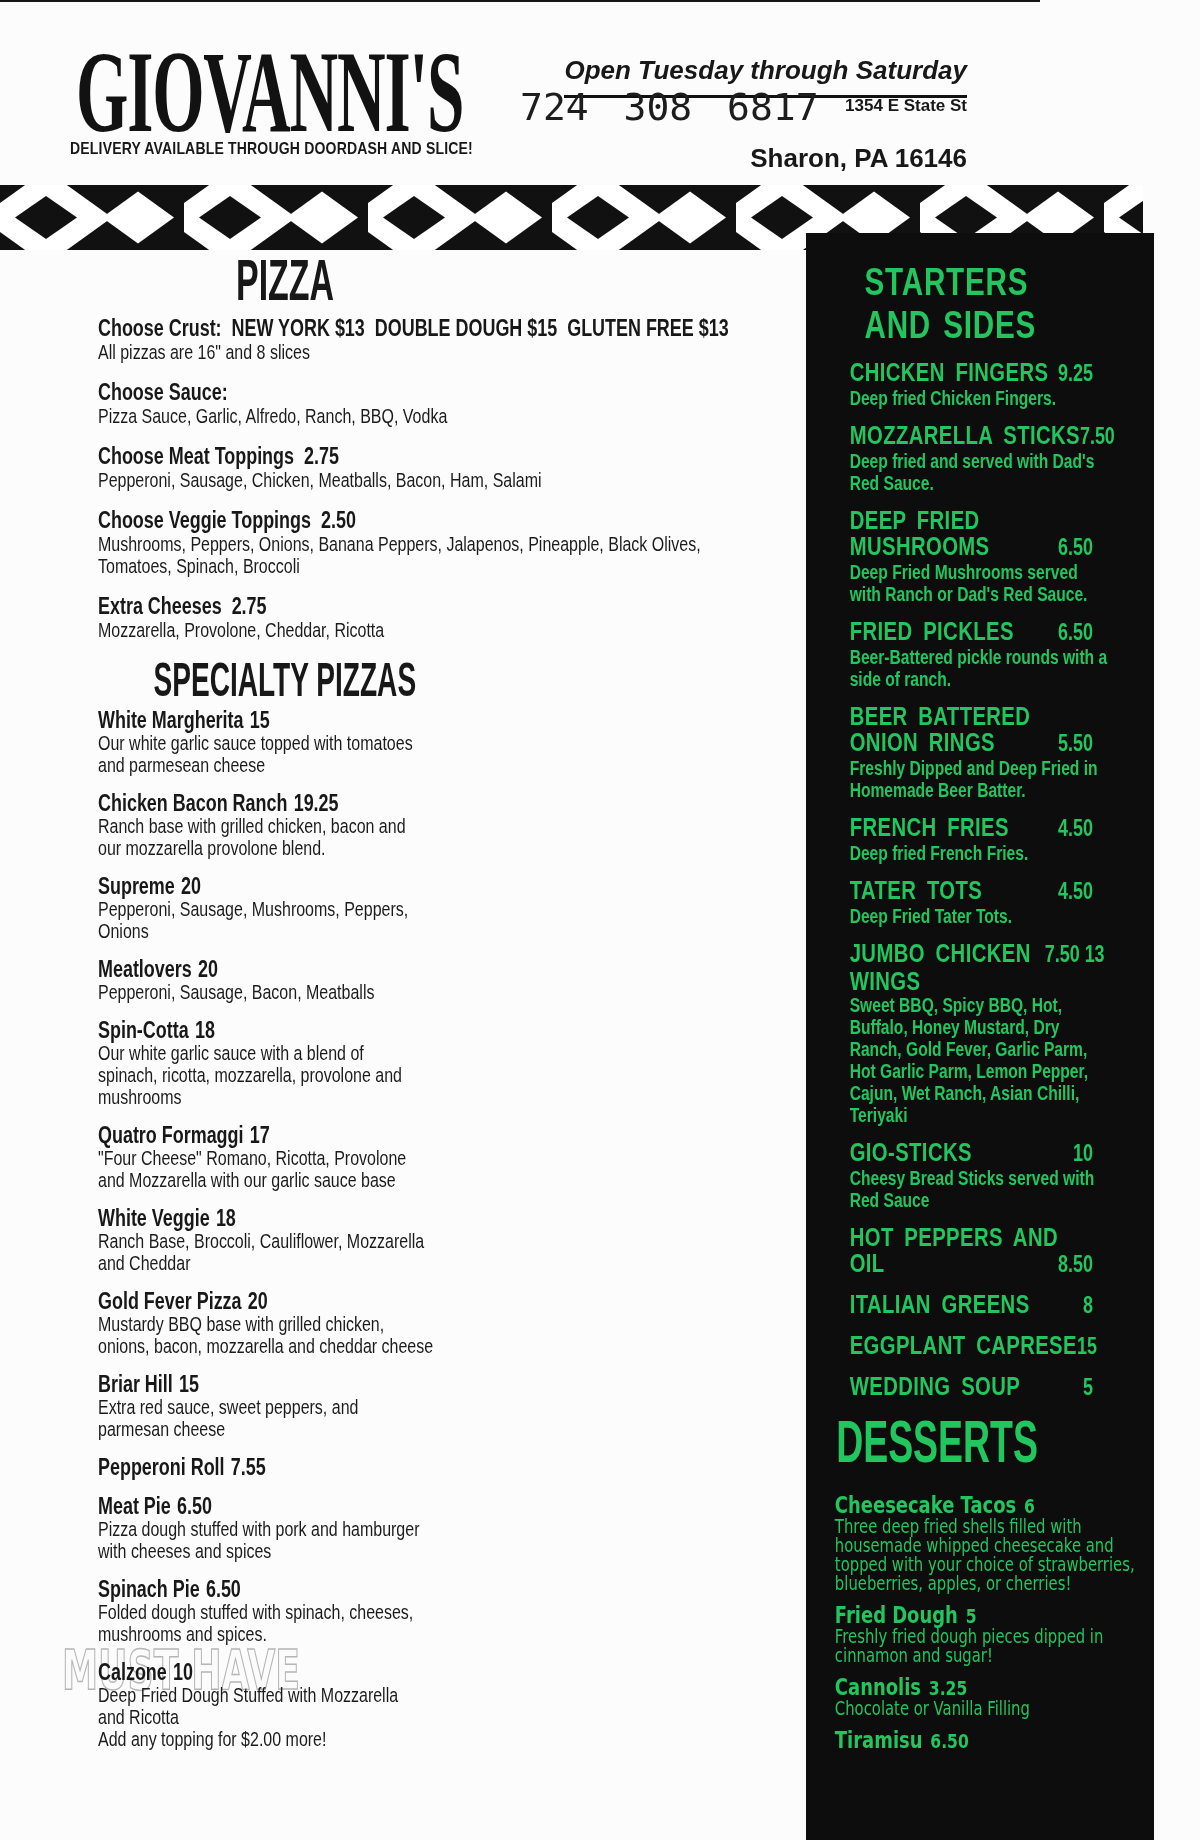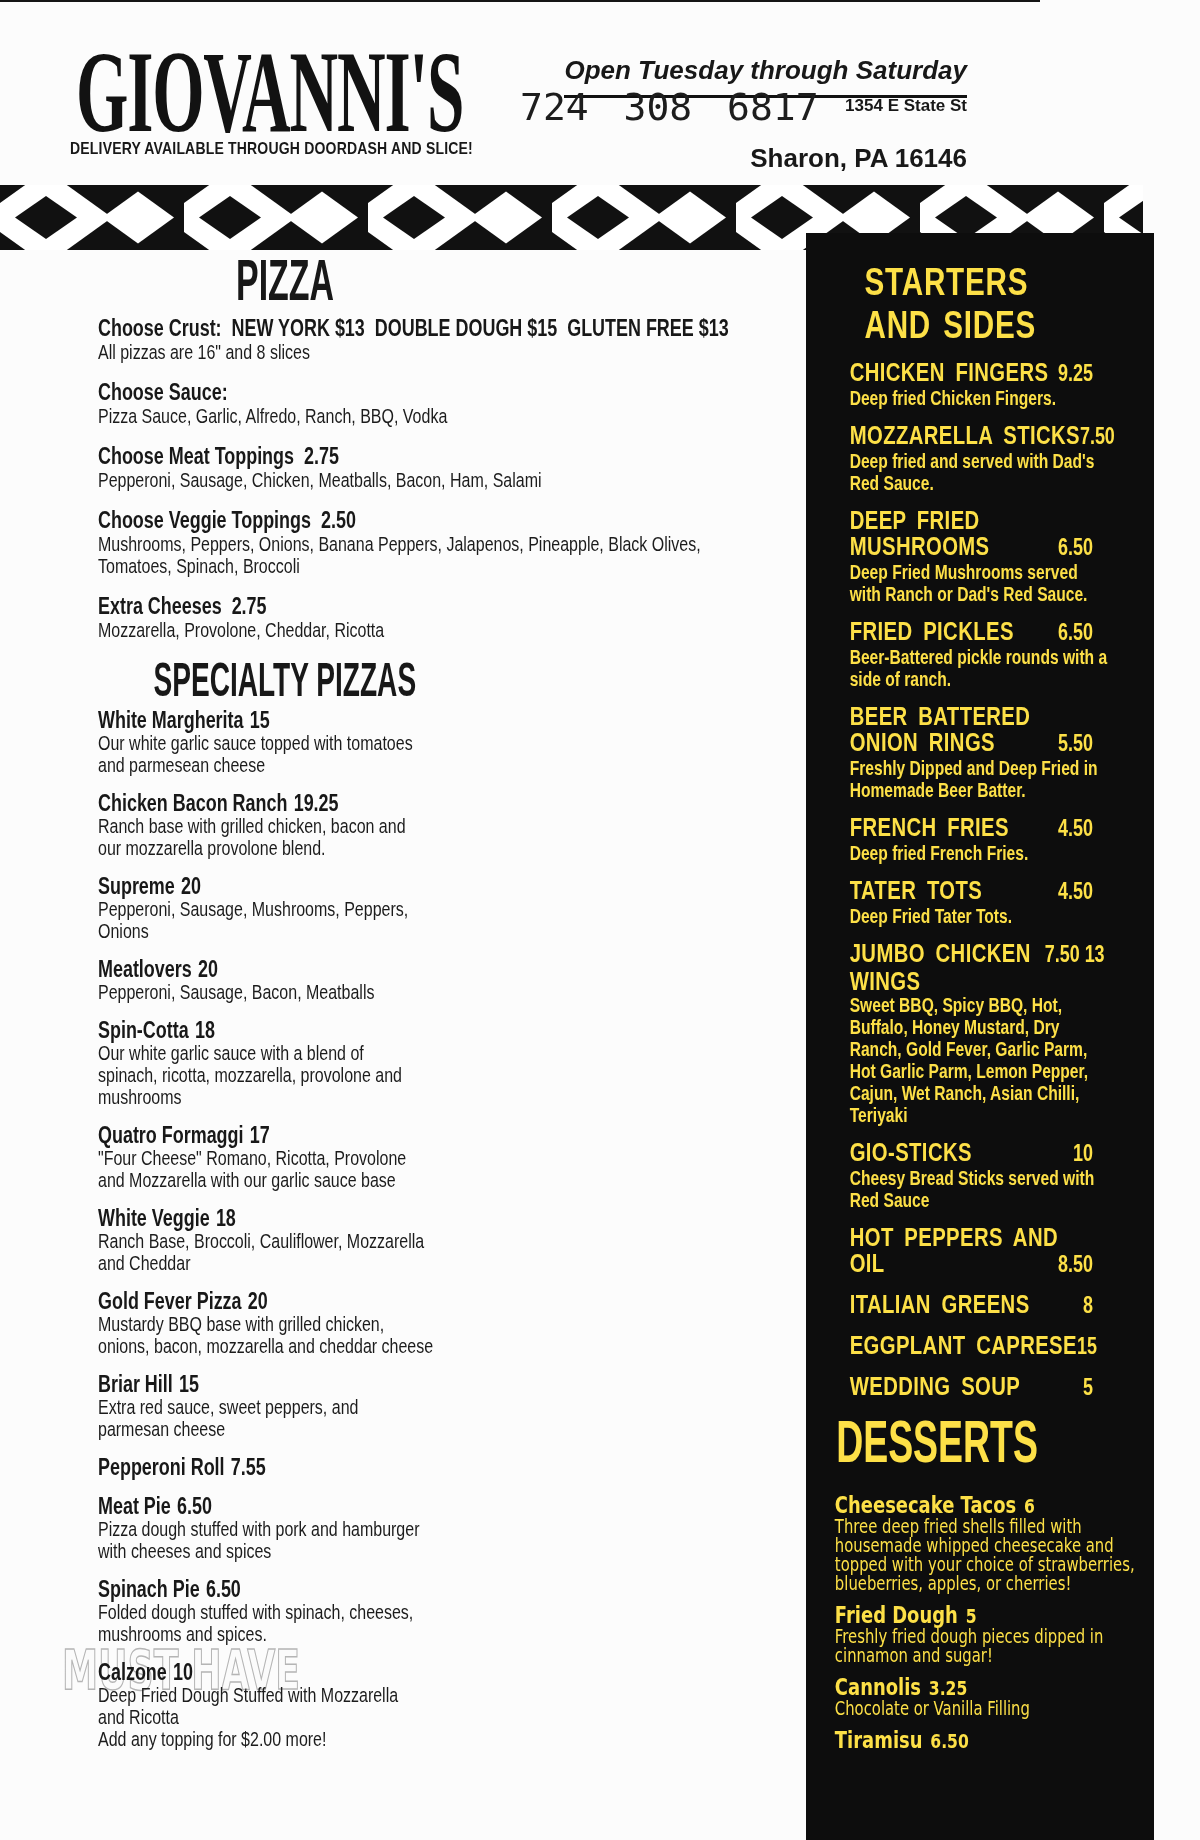--- a/index.html
+++ b/index.html
@@ -19,21 +19,21 @@
   .phone{position:absolute;left:0px;top:29px;font-family:"DejaVu Sans Mono",monospace;
          font-size:38px;line-height:46px;word-spacing:12px;white-space:nowrap;color:#1d1d1d;}
   .addr1{position:absolute;right:0;top:37px;font-weight:700;font-size:17px;line-height:28px;white-space:nowrap;}
   .addr2{position:absolute;right:0;top:65px;font-weight:700;font-size:26px;line-height:28px;white-space:nowrap;margin-top:24px;}
 
   
   .banner{position:absolute;left:0;top:185px;width:1143px;height:65px;}
 
   
   .panel{position:absolute;left:806px;top:233px;width:348px;height:1607px;background:#0d0d0d;
-         overflow:hidden;color:#fde047;}
+         overflow:hidden;color:#22c55e;}
   .panel-inner{width:505px;transform:scaleX(0.78);transform-origin:left top;padding-top:28px;}
   .st-title{padding-left:75px;font-weight:700;font-size:38px;line-height:43px;
             letter-spacing:1px;word-spacing:4px;white-space:nowrap;margin-bottom:12px;}
   .st-list{padding-left:56px;}
   .st-item{margin-bottom:13px;}
   .st-row{display:flex;justify-content:space-between;align-items:baseline;width:312px;}
   .st-name{font-weight:700;font-size:26px;line-height:26px;letter-spacing:.5px;word-spacing:6px;white-space:nowrap;}
   .st-price{font-weight:700;font-size:23px;white-space:pre;}
   .st-price.inline{margin-left:18px;}
   .st-desc{font-weight:600;font-size:20px;line-height:22px;white-space:nowrap;}

